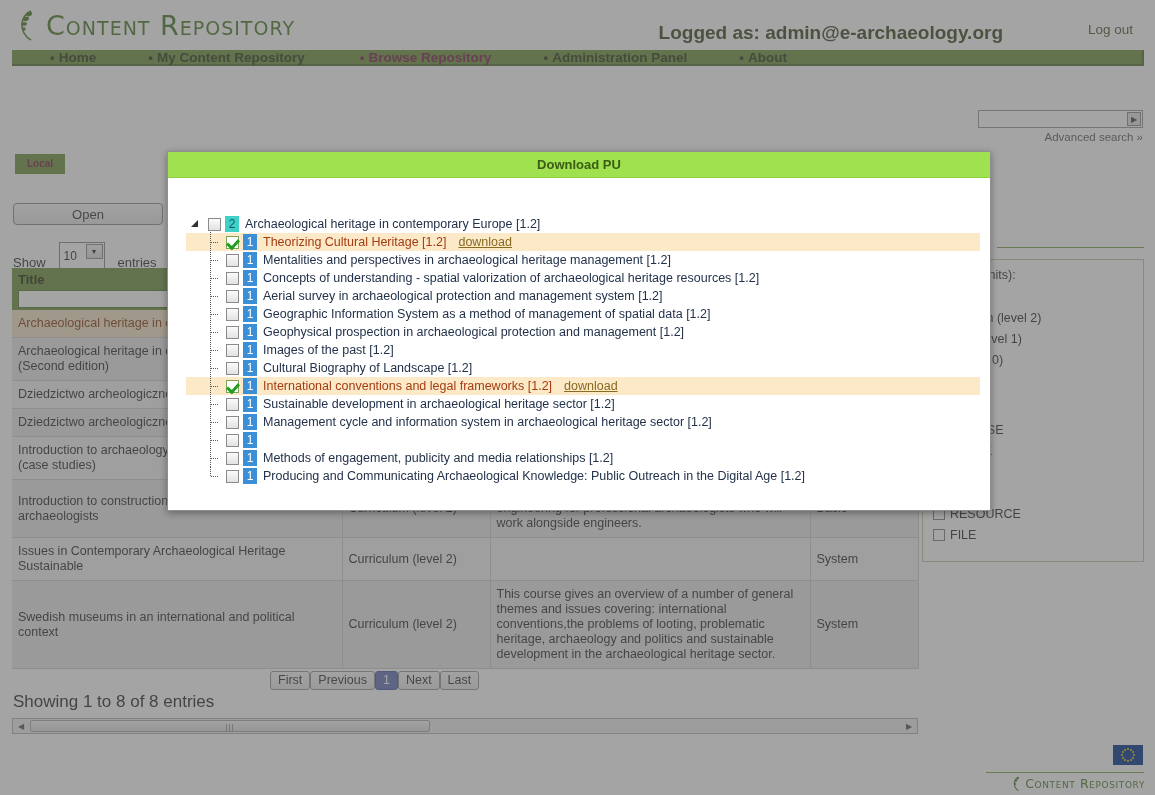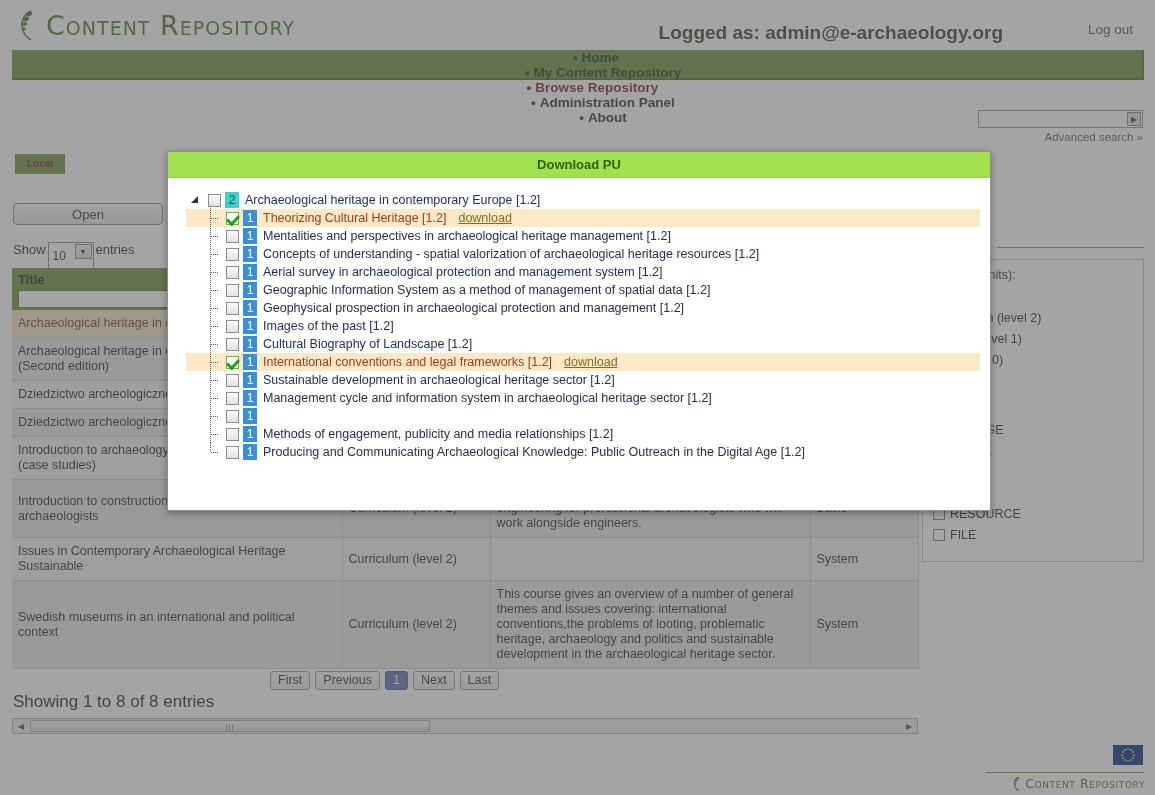--- a/index.html
+++ b/index.html
@@ -47,36 +47,36 @@
     white-space: nowrap;
   }
   .logout {
     position: absolute; right: 22px; top: 22px;
     font-size: 13.5px; color: #4b5a33; text-decoration: none;
   }
 
   
   .navbar {
     position: absolute; left: 12px; top: 50px;
-    width: 1132px; height: 30px;
+    width: 1132px; height: 16px;
     background: #6f9340;
     border-right: 2px solid #556f30;
     border-bottom: 2px solid #556f30;
-    display: flex; align-items: center; flex-direction: column;
+    display: flex; align-items: center;
   }
   .nav-item {
     font-size: 13.5px; font-weight: bold;
     color: #2f3a1c; text-decoration: none;
     white-space: nowrap;
   }
   .nav-item.active { color: #7d1f4c; }
   .nav-bullet { margin-right: 4px; }
   .nav-i0 { margin-left: 38px; }
   .nav-i1 { margin-left: 52px; }
-  .nav-i2 { margin-left: 31px; }
+  .nav-i2 { margin-left: 55px; }
   .nav-i3 { margin-left: 52px; }
   .nav-i4 { margin-left: 52px; }
 
   
   .search-wrap { position: absolute; right: 12px; top: 110px; width: 170px; }
   .search-row { display: flex; align-items: center; }
   .search-icon { width: 18px; height: 18px; margin-right: 5px; }
   .search-input {
     flex: 1; height: 18px;
     border: 1px solid #9a9a9a; background: #fff;
@@ -109,25 +109,25 @@
     width: 150px; height: 22px;
     border: 1px solid #8d8d8d; border-radius: 4px;
     background: linear-gradient(#fbfbfb, #e6e6e6);
     font-size: 13px; color: #333;
     display: flex; align-items: center; justify-content: center;
   }
 
   
   .show-entries {
     position: absolute; left: 13px; top: 242px;
-    display: flex; align-items: flex-start;
+    display: flex; align-items: flex-end;
     font-size: 13px; color: #2b2b2b;
   }
   .entries-select {
-    margin: 0 2px;
+    margin: 0 13px;
     height: 28px; width: 46px;
     border: 1px solid #8a8a8a; background: #fff;
     display: flex; align-items: center;
     font-size: 12px; padding-left: 4px;
     position: relative;
   }
   .entries-select .arrowbox {
     position: absolute; right: 1px; top: 1px;
     width: 17px; height: 15px;
     border: 1px solid #8f8f8f;
@@ -172,21 +172,21 @@
   .c3 { width: 320px; }
   .c4 { width: 108px; }
 
   
   .tbl-info {
     position: absolute; left: 13px; top: 692px;
     font-size: 17px; color: #2b2b2b;
   }
   .pager {
     position: absolute; left: 270px; top: 671px;
-    display: flex; gap: 5px;
+    display: flex; 
   }
   .pg-btn {
     border: 1px solid #9a9a9a; border-radius: 3px;
     background: linear-gradient(#fcfcfc, #e8e8e8);
     font-size: 12.5px; color: #333;
     padding: 1px 7px 2px;
   }
   .pg-btn.cur {
     background: #6272b8; color: #fff; border-color: #4a5ba5;
   }
@@ -275,21 +275,21 @@
   }
 
   
   .modal {
     position: absolute; left: 167px; top: 151px;
     width: 824px; height: 360px;
     background: #fff;
     border: 1px solid #8f8f8f;
     z-index: 100;
     box-shadow: 0 2px 7px rgba(0,0,0,.35);
-    display: flex; flex-direction: column;
+    display: flex; flex-direction: column; gap: 24px;
   }
   .modal-title {
     height: 26px; background: #9fe14e;
     display: flex; align-items: center; justify-content: center;
     font-size: 13px; font-weight: bold; color: #3b5c14;
     border-bottom: 1px solid #8fcf45;
   }
   .modal-body {
     flex: 1; padding: 13px 10px 0 18px;
     overflow: hidden;

